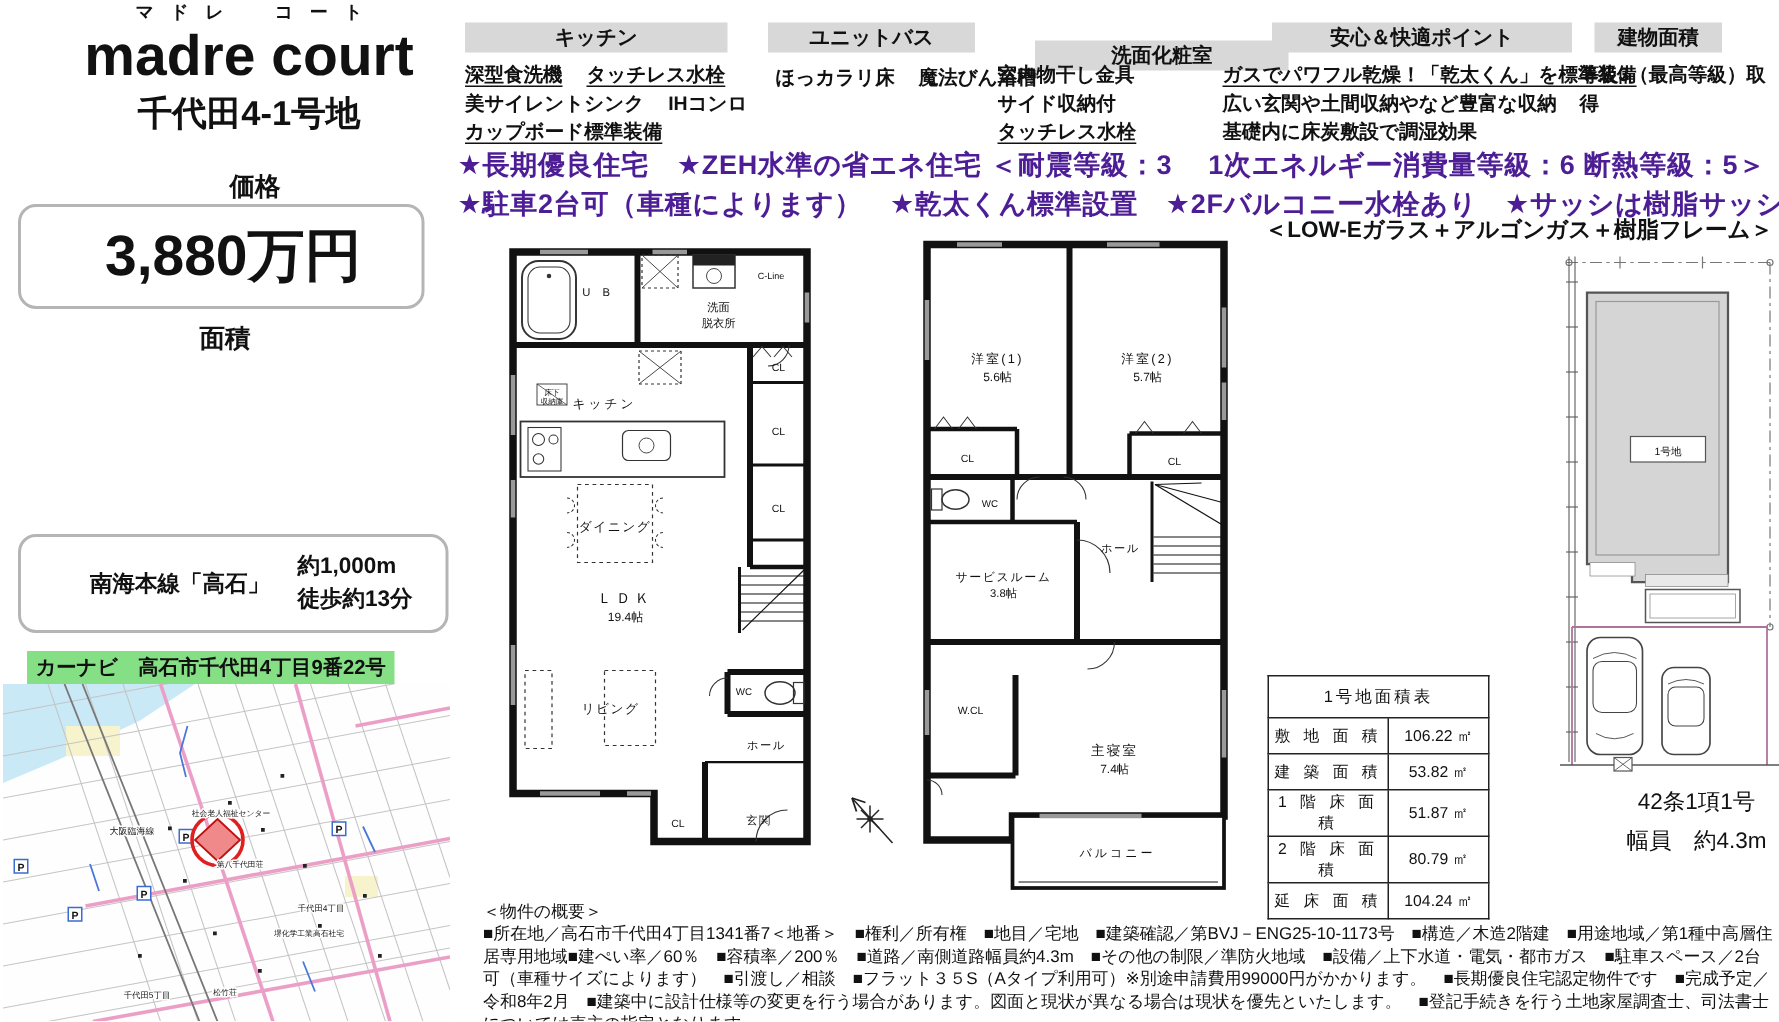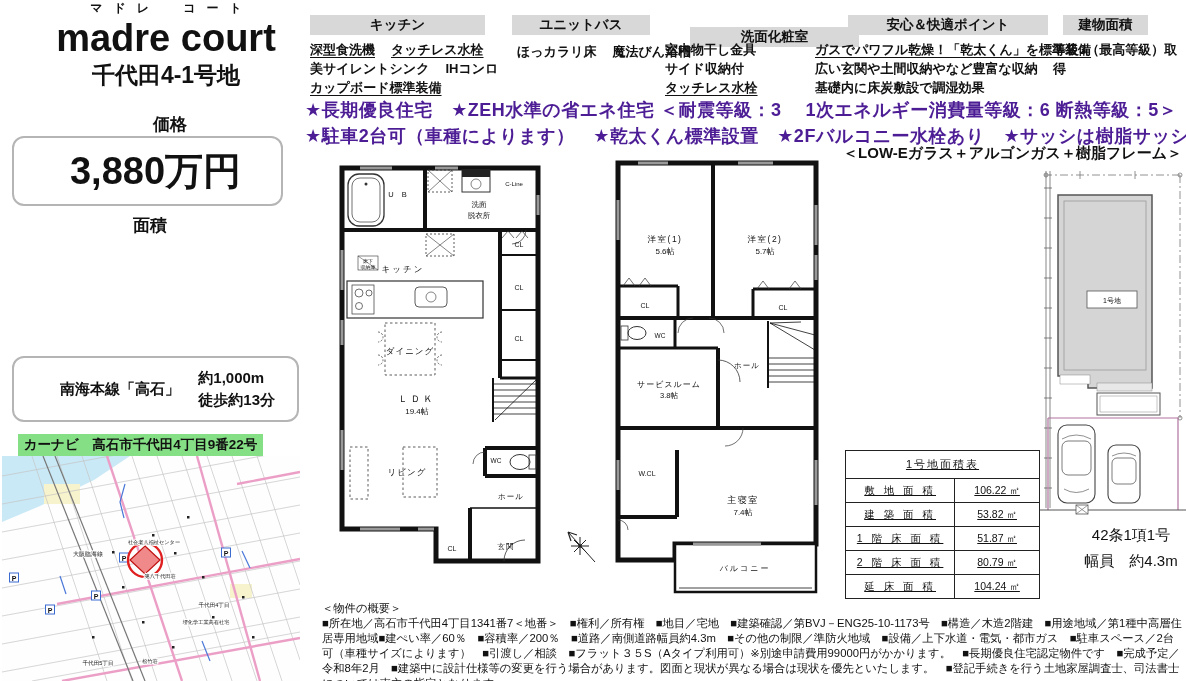--- a/index.html
+++ b/index.html
@@ -10,21 +10,21 @@
   .b{font-weight:bold;}
   .box{border:2px solid #b5b5b5;border-radius:12px;background:#fff;}
   .sec-head{font-size:17px;font-weight:bold;text-align:center;width:300px;}
   .feat-head{background:#d8d8d8;font-size:13.5px;font-weight:bold;text-align:center;line-height:20px;height:20px;}
   .feat-items{font-size:13px;font-weight:bold;line-height:19px;}
   .feat-items .row{display:flex;gap:16px;}
   .u{text-decoration:underline;text-underline-offset:3px;}
   .green{color:#4c1d95;font-weight:bold;font-size:17px;letter-spacing:0.5px;white-space:nowrap;}
   .navi{background:#85df85;font-size:13.5px;font-weight:bold;text-align:center;line-height:22px;height:22px;}
   svg text{font-family:"Liberation Sans","DejaVu Sans",sans-serif;fill:#111;}
-  .tbl{border-collapse:collapse;width:195px;font-size:10.5px;text-decoration:underline;}
+  .tbl{border-collapse:collapse;width:148px;font-size:10.5px;}
   .tbl td,.tbl th{border:1px solid #222;background:#fff;}
   .tbl th{font-weight:normal;letter-spacing:2px;height:25px;font-size:11px;}
   .tbl .n{letter-spacing:3px;text-align:center;width:95px;height:21px;}
   .tbl .v{text-align:center;width:73px;}
   .ov{font-size:11.3px;line-height:1.33;}
   .maplabel{paint-order:stroke;stroke:#fff;stroke-width:2px;}
 </style>
 </head>
 <body>
 

